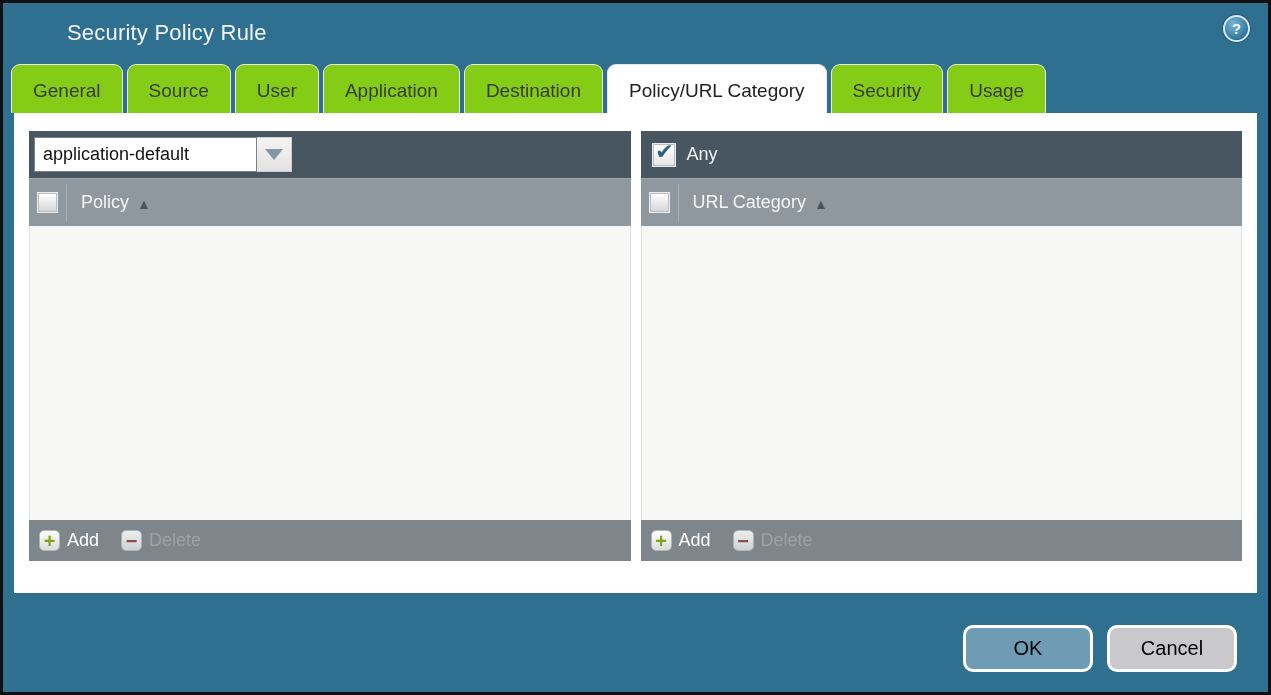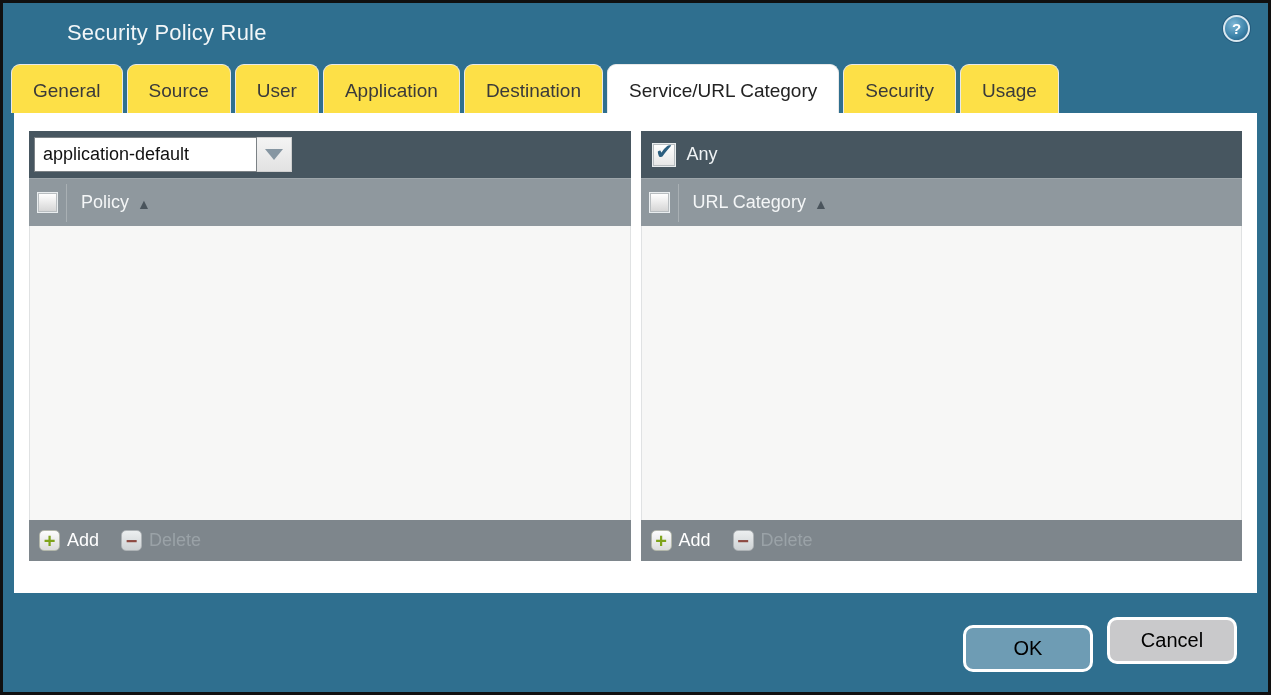--- a/index.html
+++ b/index.html
@@ -42,21 +42,21 @@
   }
   
   .tabs{
     height:50px;
     display:flex;align-items:flex-end;
     padding-left:8px;gap:4px;
   }
   .tab{
     height:49px;line-height:51px;
     padding:0 21px;
-    background:#fde047;
+    background:#84cc16;
     border:1px solid #e9e9e9;border-bottom:none;
     border-radius:9px 9px 0 0;
     font-size:19px;color:#3a3a3a;
     box-sizing:border-box;
     cursor:pointer;
     white-space:nowrap;
   }
   .tab.active{
     background:#ffffff;
     color:#222;
@@ -185,42 +185,42 @@
   }
   .btn{
     width:130px;height:47px;
     border-radius:10px;
     border:3px solid #ffffff;
     font-size:20px;color:#000;
     font-family:"Liberation Sans","DejaVu Sans",sans-serif;
     cursor:pointer;
     box-sizing:border-box;
   }
-  .btn.ok{background:#6e9cb4;margin-top:8px;}
+  .btn.ok{background:#6e9cb4;}
   .btn.cancel{background:#c9c9cb;}
 </style>
 </head>
 <body>
 
 <div class="dialog">
 
   <div class="titlebar">
     <span class="title">Security Policy Rule</span>
     <div class="help">
       <span>?</span>
     </div>
   </div>
 
   <div class="tabs">
     <div class="tab">General</div>
     <div class="tab">Source</div>
     <div class="tab">User</div>
     <div class="tab">Application</div>
     <div class="tab">Destination</div>
-    <div class="tab active">Service/URL Category</div>
+    <div class="tab active">Policy/URL Category</div>
     <div class="tab">Security</div>
     <div class="tab">Usage</div>
   </div>
 
   <div class="content">
 
     <div class="panel">
       <div class="panel-toolbar">
         <div class="combo">
           <input class="combo-input" type="text" value="application-default" style="">

